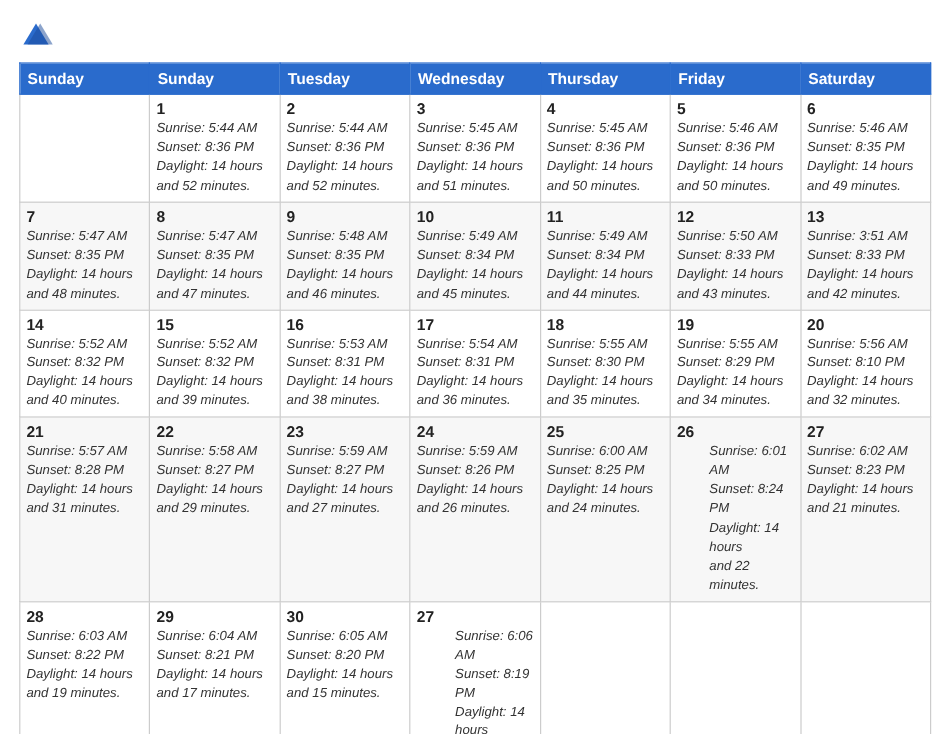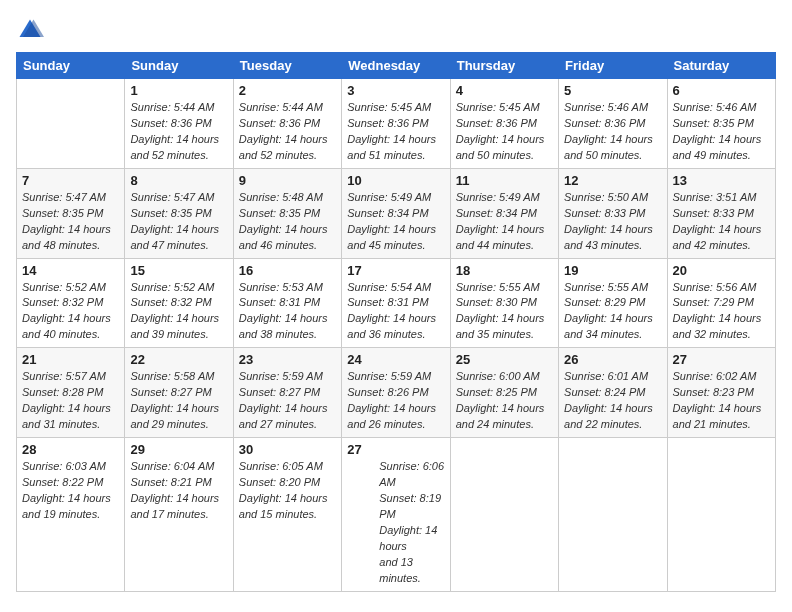--- a/index.html
+++ b/index.html
@@ -264,21 +264,21 @@
         <td>
           <span class="day-number">19</span>
           <div class="day-info" style="white-space: pre-line;">Sunrise: 5:55 AM
 Sunset: 8:29 PM
 Daylight: 14 hours
 and 34 minutes.</div>
         </td>
         <td>
           <span class="day-number">20</span>
           <div class="day-info" style="white-space: pre-line;">Sunrise: 5:56 AM
-Sunset: 7:29 PM
+Sunset: 8:10 PM
 Daylight: 14 hours
 and 32 minutes.</div>
         </td>
       </tr>
       <tr>
         <td>
           <span class="day-number">21</span>
           <div class="day-info" style="white-space: pre-line;">Sunrise: 5:57 AM
 Sunset: 8:28 PM
 Daylight: 14 hours
@@ -307,21 +307,21 @@
         </td>
         <td>
           <span class="day-number">25</span>
           <div class="day-info" style="white-space: pre-line;">Sunrise: 6:00 AM
 Sunset: 8:25 PM
 Daylight: 14 hours
 and 24 minutes.</div>
         </td>
         <td>
           <span class="day-number">26</span>
-          <div class="day-info" style="white-space: pre-line;">Sunrise: 6:01 AM
+          <div class="day-info" style="white-space: pre-line; margin-left: 27px;">Sunrise: 6:01 AM
 Sunset: 8:24 PM
 Daylight: 14 hours
 and 22 minutes.</div>
         </td>
         <td>
           <span class="day-number">27</span>
           <div class="day-info" style="white-space: pre-line;">Sunrise: 6:02 AM
 Sunset: 8:23 PM
 Daylight: 14 hours
 and 21 minutes.</div>

